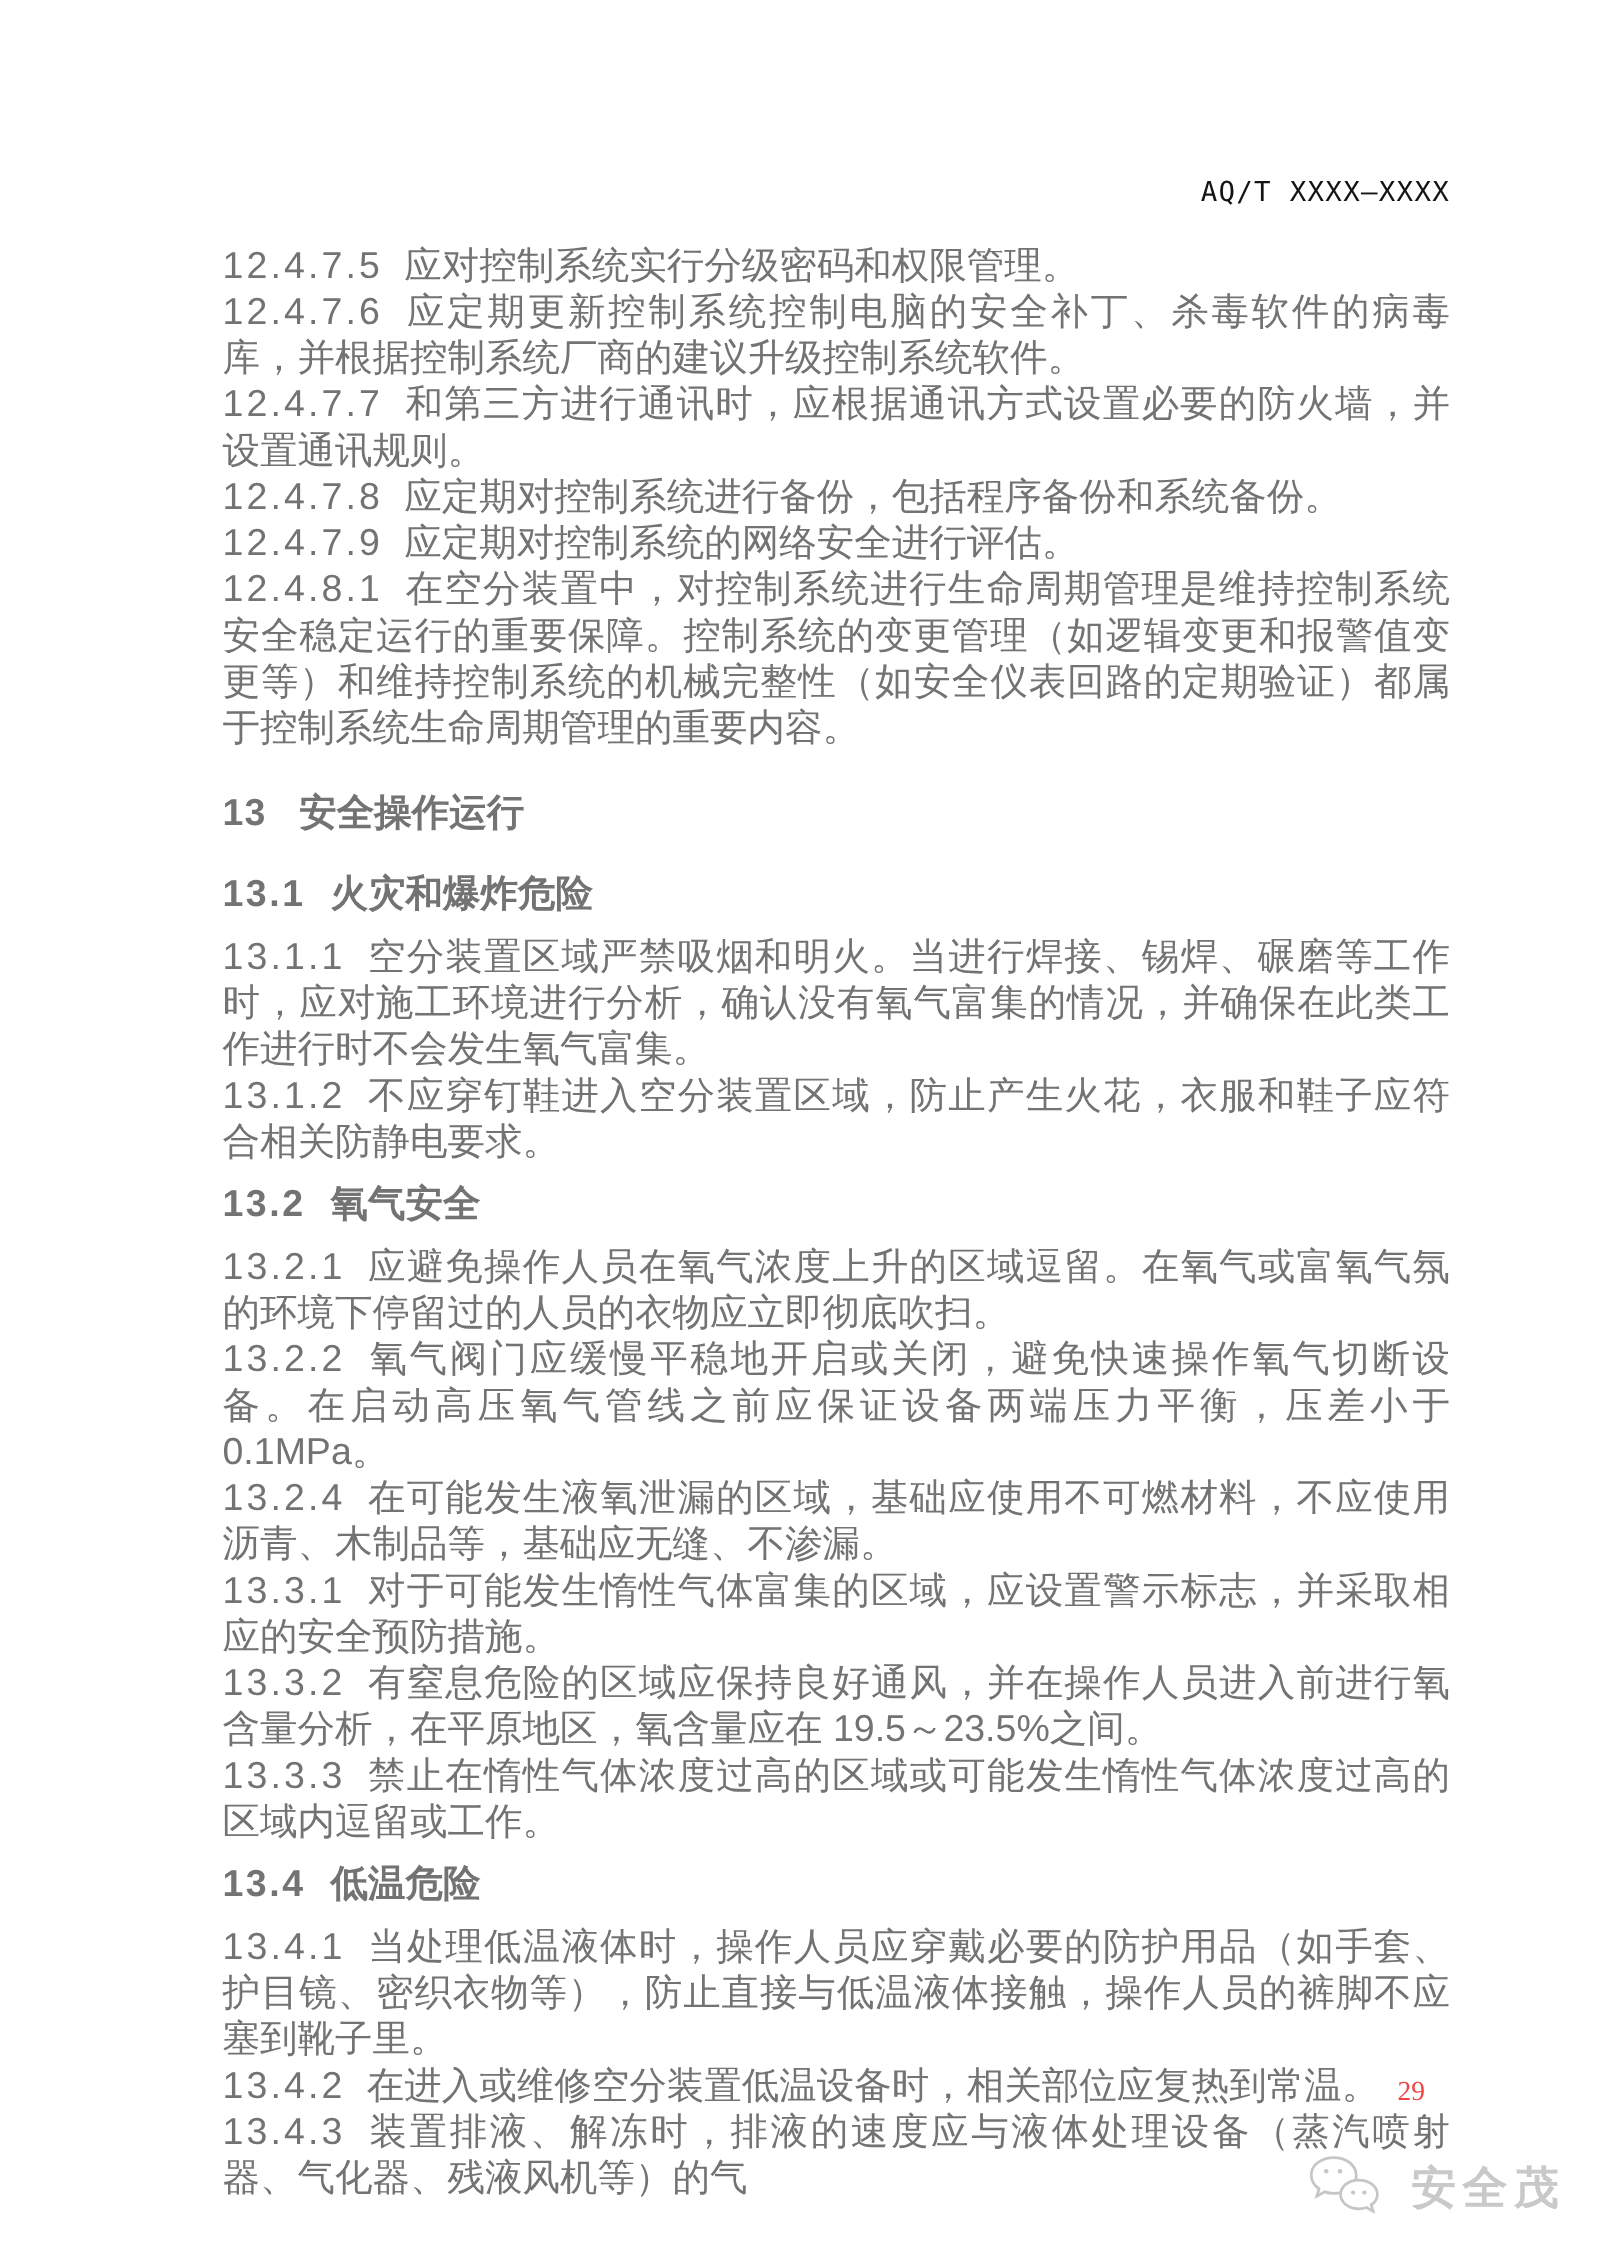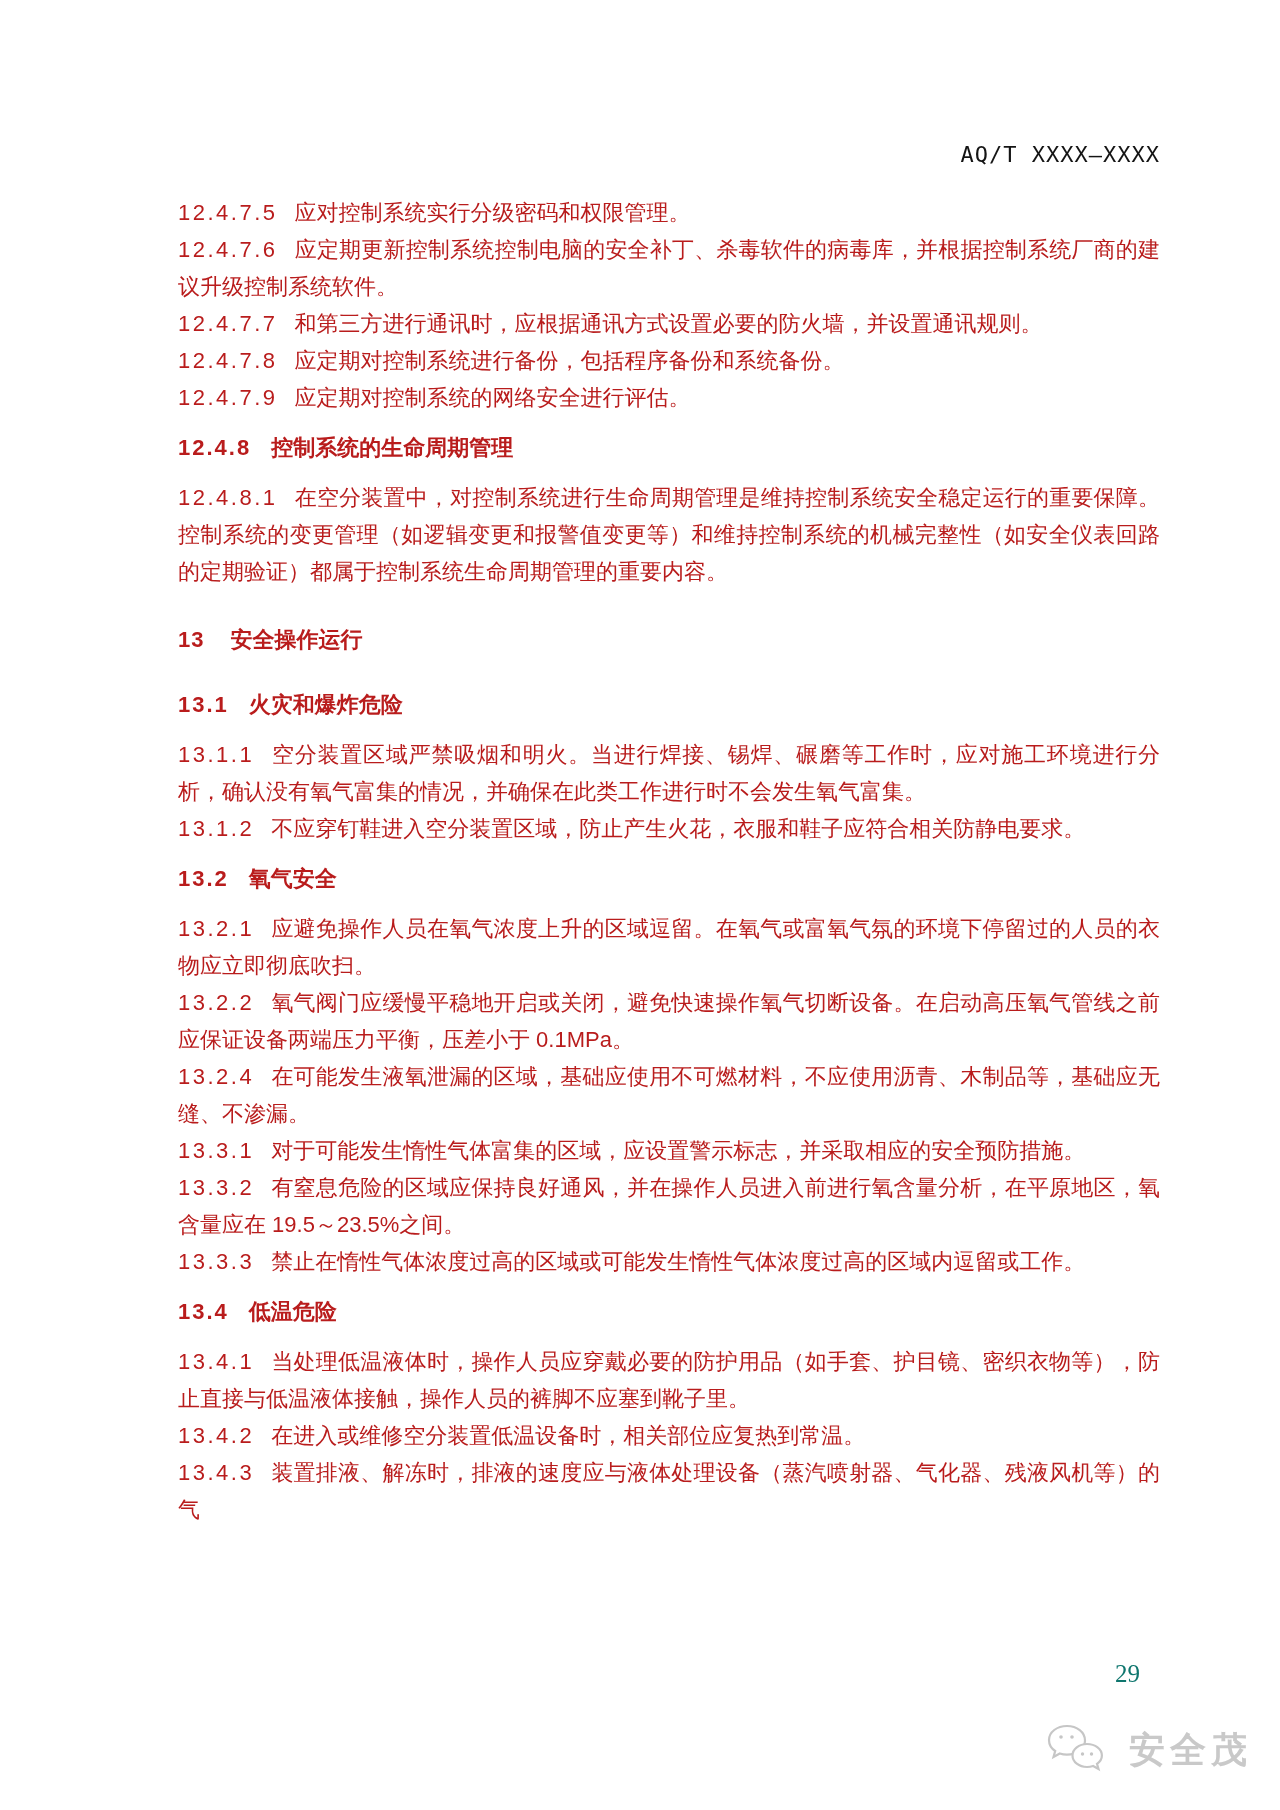--- a/index.html
+++ b/index.html
@@ -31,25 +31,25 @@
     text-align: right;
     font-family: "DejaVu Sans Mono", monospace;
     font-size: 22px;
     letter-spacing: 1px;
     color: #141414;
     line-height: 26px;
     margin: 0 0 26px 0;
   }
   .content p {
     margin: 0;
-    font-size: 22px;
+    font-size: 30px;
     line-height: 37px;
     text-align: justify;
     text-align-last: left;
-    color: #b91c1c;
+    color: #737373;
   }
   .num {
     letter-spacing: 2.5px;
     margin-right: 17px;
     white-space: nowrap;
   }
   .heading3, .heading2 {
     font-weight: bold;
     margin: 13px 0 !important;
   }
@@ -57,22 +57,22 @@
     font-weight: bold;
     margin: 31px 0 28px !important;
   }
   .heading1 .num { margin-right: 26px; letter-spacing: 1px; }
   .heading2 .num, .heading3 .num { margin-right: 20px; letter-spacing: 2px; }
   .page-number {
     position: absolute;
     top: 1660px;
     right: 142px;
     font-family: "Liberation Serif", serif;
-    font-size: 25px;
-    color: #0f766e;
+    font-size: 22px;
+    color: #ef4444;
   }
   .watermark {
     position: absolute;
     top: 1722px;
     right: 30px;
     display: flex;
     align-items: center;
     gap: 20px;
   }
   .watermark-text {
@@ -90,21 +90,20 @@
 
   <div class="content">
     <div class="doc-header">AQ/T XXXX—XXXX</div>
 
     <div>
         <p class="clause"><span class="num">12.4.7.5</span><span class="txt">应对控制系统实行分级密码和权限管理。</span></p>
         <p class="clause"><span class="num">12.4.7.6</span><span class="txt">应定期更新控制系统控制电脑的安全补丁、杀毒软件的病毒库，并根据控制系统厂商的建议升级控制系统软件。</span></p>
         <p class="clause"><span class="num">12.4.7.7</span><span class="txt">和第三方进行通讯时，应根据通讯方式设置必要的防火墙，并设置通讯规则。</span></p>
         <p class="clause"><span class="num">12.4.7.8</span><span class="txt">应定期对控制系统进行备份，包括程序备份和系统备份。</span></p>
         <p class="clause"><span class="num">12.4.7.9</span><span class="txt">应定期对控制系统的网络安全进行评估。</span></p>
-        <p class="heading3"><span class="num">12.4.8</span><span class="txt">控制系统的生命周期管理</span></p>
         <p class="clause"><span class="num">12.4.8.1</span><span class="txt">在空分装置中，对控制系统进行生命周期管理是维持控制系统安全稳定运行的重要保障。控制系统的变更管理（如逻辑变更和报警值变更等）和维持控制系统的机械完整性（如安全仪表回路的定期验证）都属于控制系统生命周期管理的重要内容。</span></p>
         <p class="heading1"><span class="num">13</span><span class="txt">安全操作运行</span></p>
         <p class="heading2"><span class="num">13.1</span><span class="txt">火灾和爆炸危险</span></p>
         <p class="clause"><span class="num">13.1.1</span><span class="txt">空分装置区域严禁吸烟和明火。当进行焊接、锡焊、碾磨等工作时，应对施工环境进行分析，确认没有氧气富集的情况，并确保在此类工作进行时不会发生氧气富集。</span></p>
         <p class="clause"><span class="num">13.1.2</span><span class="txt">不应穿钉鞋进入空分装置区域，防止产生火花，衣服和鞋子应符合相关防静电要求。</span></p>
         <p class="heading2"><span class="num">13.2</span><span class="txt">氧气安全</span></p>
         <p class="clause"><span class="num">13.2.1</span><span class="txt">应避免操作人员在氧气浓度上升的区域逗留。在氧气或富氧气氛的环境下停留过的人员的衣物应立即彻底吹扫。</span></p>
         <p class="clause"><span class="num">13.2.2</span><span class="txt">氧气阀门应缓慢平稳地开启或关闭，避免快速操作氧气切断设备。在启动高压氧气管线之前应保证设备两端压力平衡，压差小于 0.1MPa。</span></p>
         <p class="clause"><span class="num">13.2.4</span><span class="txt">在可能发生液氧泄漏的区域，基础应使用不可燃材料，不应使用沥青、木制品等，基础应无缝、不渗漏。</span></p>
         <p class="clause"><span class="num">13.3.1</span><span class="txt">对于可能发生惰性气体富集的区域，应设置警示标志，并采取相应的安全预防措施。</span></p>

